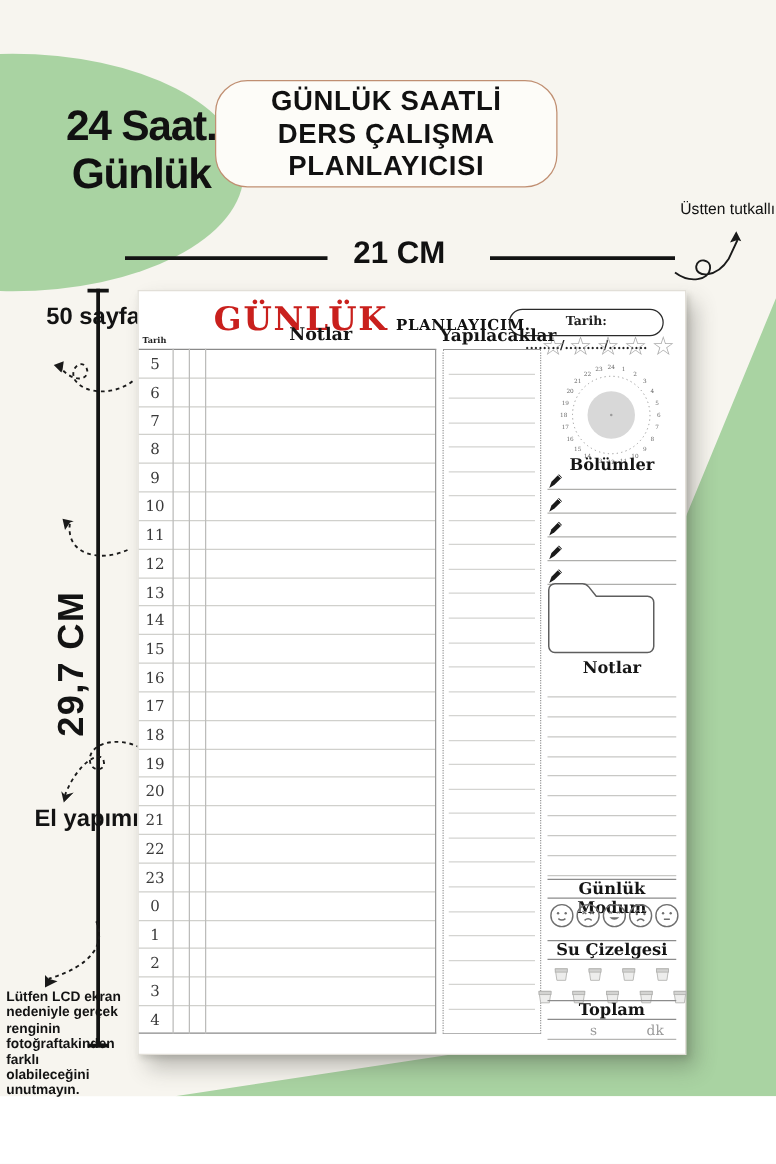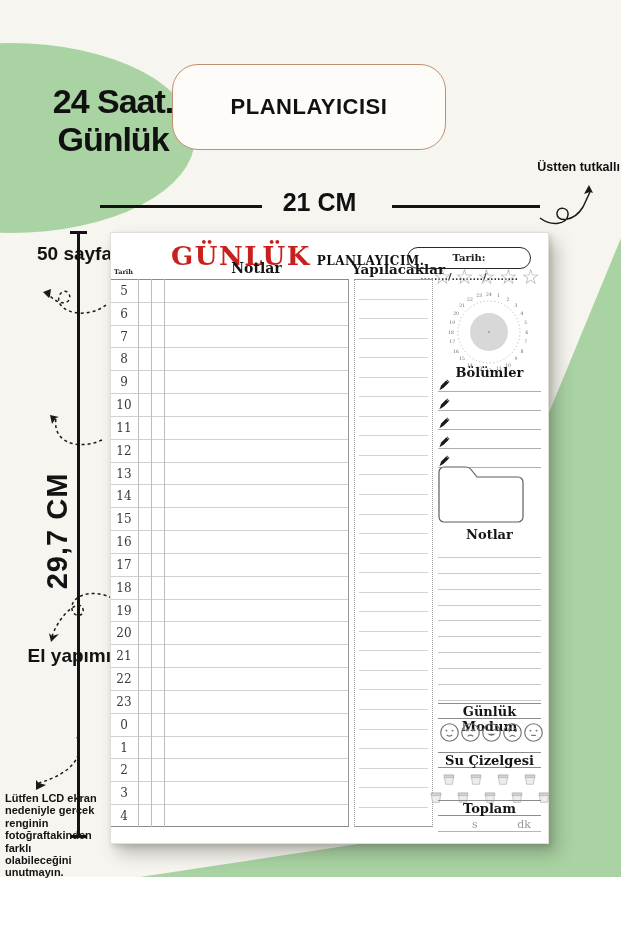--- a/index.html
+++ b/index.html
@@ -10,21 +10,21 @@
   .green{background:#a9d3a2}
   .corner{left:0;top:0;width:621px;height:931px;
           clip-path:polygon(621px 238px,548px 415px,548px 843px,365px 843px,140px 877px,621px 877px)}
   .blob{left:-175px;top:43px;width:370px;height:190px;border-radius:50%}
   .badge{left:28px;top:82px;width:170px;text-align:center;font-weight:bold;
          font-size:34px;line-height:38px;color:#111;letter-spacing:-1px}
   .titlebox{left:172px;top:64px;width:272px;height:84px;border:1.6px solid #c08f72;
             border-radius:26px;background:#fdfcf8;display:flex;flex-direction:column;
             justify-content:center;text-align:center;font-weight:bold;font-size:22px;
             line-height:26px;color:#111;letter-spacing:.5px}
-  .uetten{left:520px;top:160px;width:100px;font-size:12.5px;font-weight:bold;color:#111;text-align:right}
+  .uetten{left:520px;top:160px;width:100px;font-size:12.5px;font-weight:normal;color:#111;text-align:right}
   .cm21{left:272px;top:188px;width:95px;text-align:center;font-size:25px;font-weight:bold;color:#111}
   .hline{height:3px;background:#131313;top:205px}
   .hl1{left:100px;width:162px}.hl2{left:392px;width:148px}
   .vline{left:77px;top:231px;width:3px;height:607px;background:#131313}
   .vcap{left:70px;width:17px;height:3px;background:#131313}
   .cm297{left:-28px;top:515px;width:170px;height:32px;text-align:center;font-size:29px;
          font-weight:bold;color:#131313;transform:rotate(-90deg);letter-spacing:1px}
   .llab{font-size:19px;font-weight:bold;color:#131313}
   .pages{left:12px;top:243px;width:100px;text-align:right}
   .size{left:2px;top:368px;width:110px;text-align:center}
@@ -88,20 +88,22 @@
   <div class="abs paper"></div>
   <div class="abs green corner"></div>
   <div class="abs green blob"></div>
 
   <div class="abs badge">
     <div>24 Saat.</div>
     <div>Günlük</div>
   </div>
 
   <div class="abs titlebox">
+    <div>GÜNLÜK SAATLİ</div>
+    <div>DERS ÇALIŞMA</div>
     <div>PLANLAYICISI</div>
   </div>
 
   <div class="abs uetten">Üstten tutkallı</div>
   <svg class="abs" style="left:537px;top:180px" width="62" height="45">
     <path class="arr" d="M3 38 C15 47 30 44 31 35 C32 27 21 26 20 33 C19 42 36 43 46 27 L53 12"></path>
     <path class="ah" d="M53 12 l-6 2 l5 -9 l4 8 z"></path>
   </svg>
 
   <div class="abs cm21">21 CM</div>

